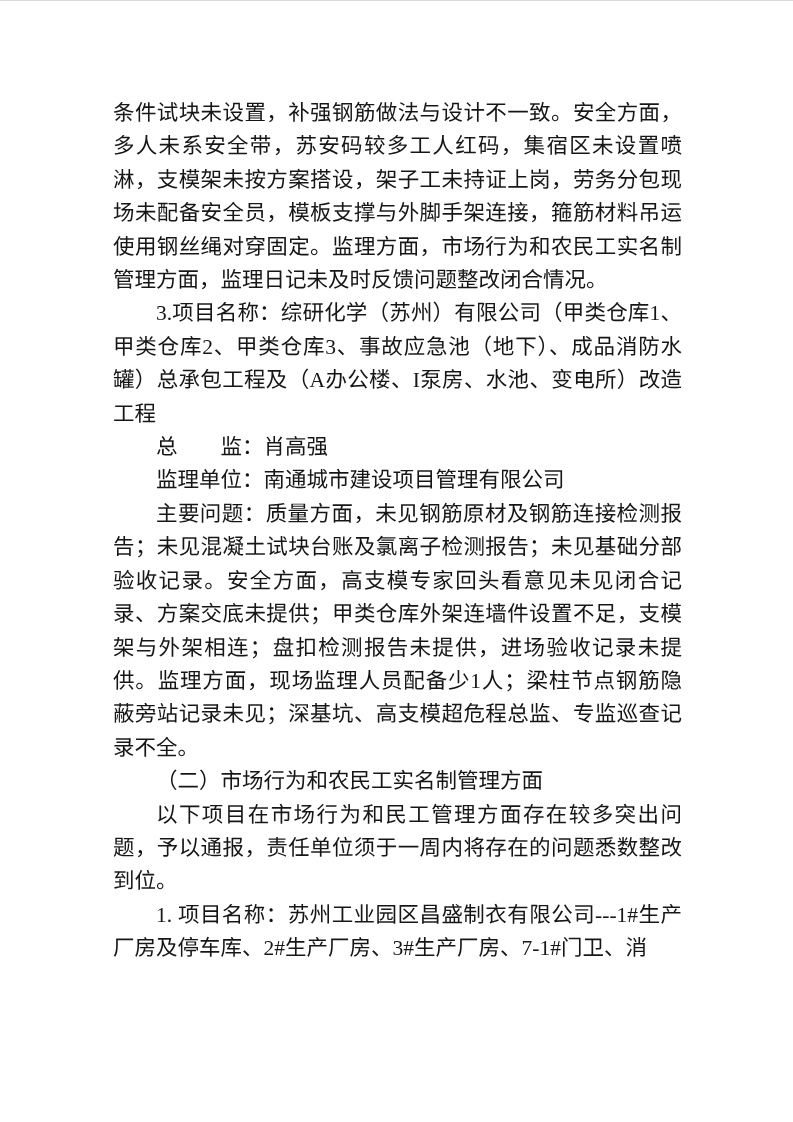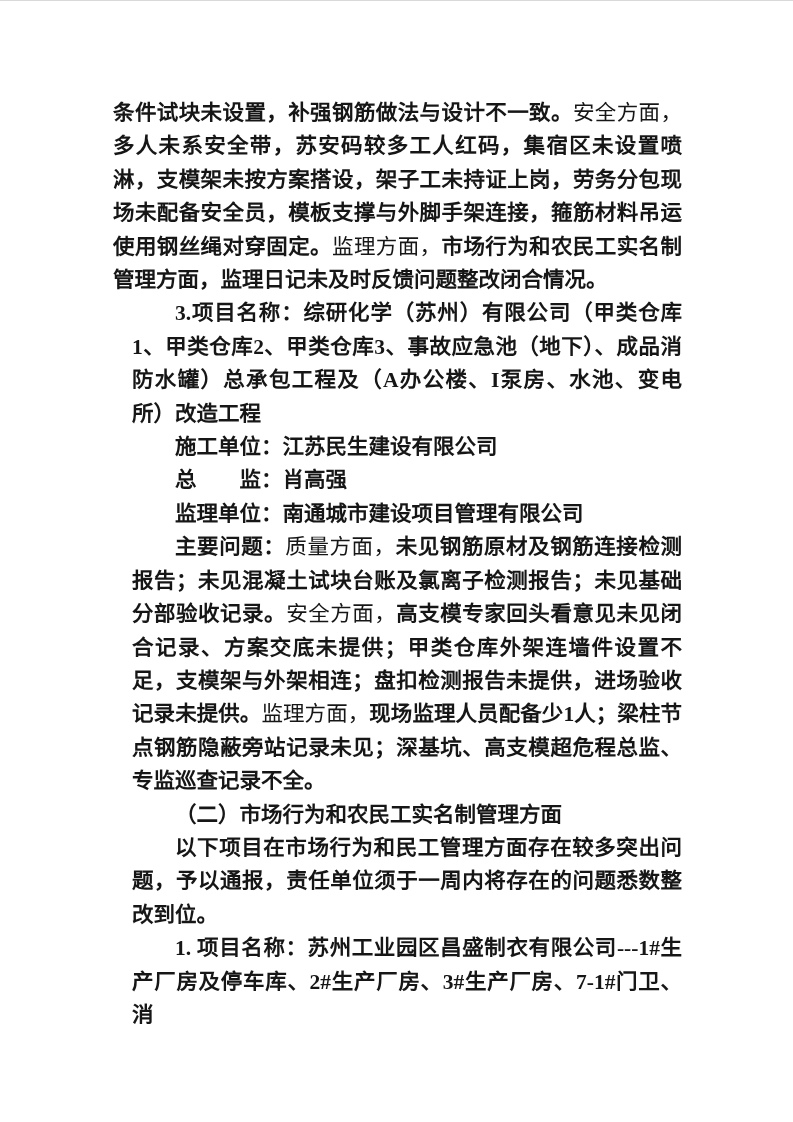--- a/index.html
+++ b/index.html
@@ -25,37 +25,35 @@
     font-size: 21.5px;
     line-height: 33.4px;
     color: #161616;
     text-align: justify;
     text-justify: inter-ideograph;
     margin: 0;
     word-break: break-all;
   }
   .paragraph.indent {
     text-indent: 2em;
-    margin-left: 19px;
   }
   .run {
-    font-weight: 700;
+    font-weight: 400;
   }
   .run.bold {
     font-weight: 400;
   }
 </style>
 </head>
 <body>
 
 <div class="page">
   <div class="doc-body">
       <p class="paragraph"><span class="run">条件试块未设置，补强钢筋做法与设计不一致。</span><span class="run bold">安全方面，</span><span class="run">多人未系安全带，苏安码较多工人红码，集宿区未设置喷淋，支模架未按方案搭设，架子工未持证上岗，劳务分包现场未配备安全员，模板支撑与外脚手架连接，箍筋材料吊运使用钢丝绳对穿固定。</span><span class="run bold">监理方面，</span><span class="run">市场行为和农民工实名制管理方面，监理日记未及时反馈问题整改闭合情况。</span></p>
       <p class="paragraph indent"><span class="run">3.项目名称：综研化学（苏州）有限公司（甲类仓库1、甲类仓库2、甲类仓库3、事故应急池（地下）、成品消防水罐）总承包工程及（A办公楼、I泵房、水池、变电所）改造工程</span></p>
-      <p class="paragraph indent"><span class="run">施工单位：江苏民生建设有限公司</span></p>
       <p class="paragraph indent"><span class="run">总　　监：肖高强</span></p>
       <p class="paragraph indent"><span class="run">监理单位：南通城市建设项目管理有限公司</span></p>
       <p class="paragraph indent"><span class="run">主要问题：</span><span class="run bold">质量方面，</span><span class="run">未见钢筋原材及钢筋连接检测报告；未见混凝土试块台账及氯离子检测报告；未见基础分部验收记录。</span><span class="run bold">安全方面，</span><span class="run">高支模专家回头看意见未见闭合记录、方案交底未提供；甲类仓库外架连墙件设置不足，支模架与外架相连；盘扣检测报告未提供，进场验收记录未提供。</span><span class="run bold">监理方面，</span><span class="run">现场监理人员配备少1人；梁柱节点钢筋隐蔽旁站记录未见；深基坑、高支模超危程总监、专监巡查记录不全。</span></p>
       <p class="paragraph indent"><span class="run">（二）市场行为和农民工实名制管理方面</span></p>
       <p class="paragraph indent"><span class="run">以下项目在市场行为和民工管理方面存在较多突出问题，予以通报，责任单位须于一周内将存在的问题悉数整改到位。</span></p>
       <p class="paragraph indent"><span class="run">1. 项目名称：苏州工业园区昌盛制衣有限公司---1#生产厂房及停车库、2#生产厂房、3#生产厂房、7-1#门卫、消</span></p>
     </div>
 </div>
 
 </body></html>

